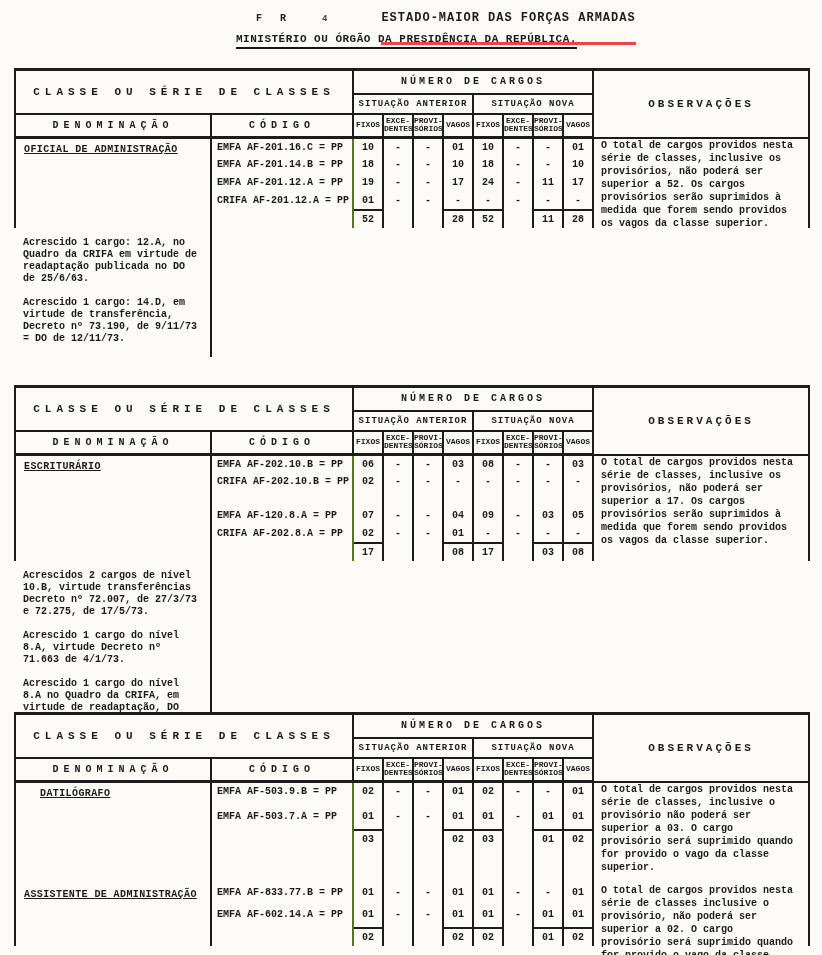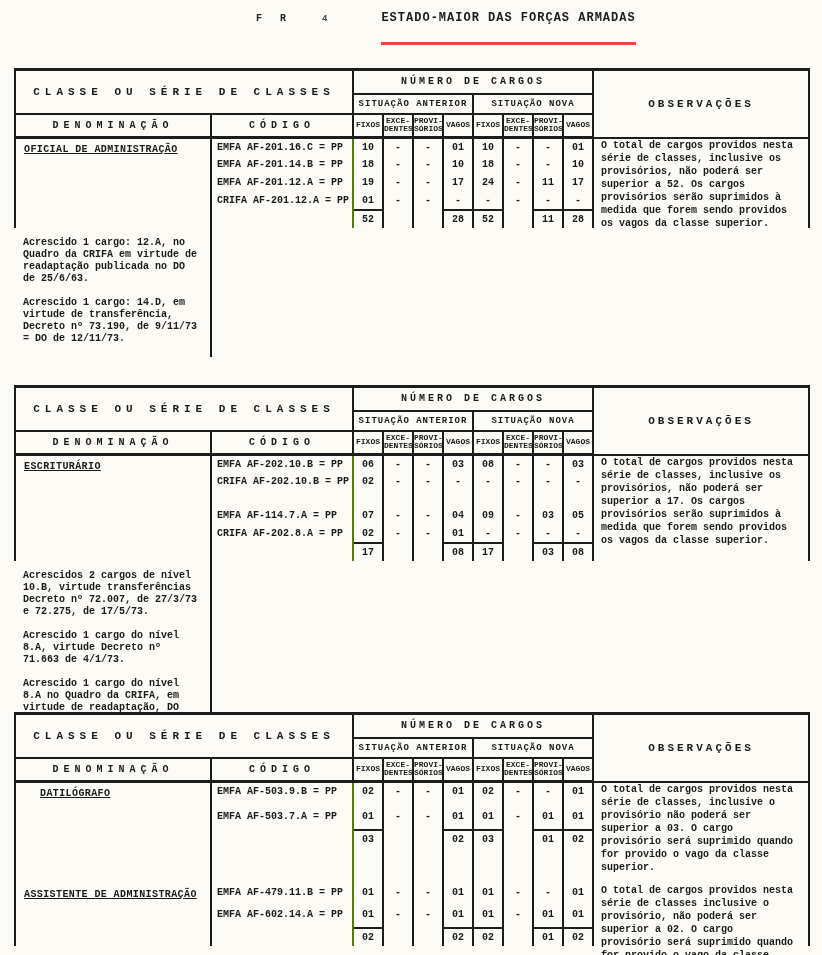--- a/index.html
+++ b/index.html
@@ -43,20 +43,23 @@
   tr.tr-notes td.fill{border:none;}
   td.notes p{margin:0 0 12px 0;line-height:12px;font-size:10px;}
 </style>
 </head>
 <body>
 
 <div class="page-header">
   <div class="ph-line1">
     <span class="ph-prefix">F R</span><span class="ph-mark">4</span><span class="ph-title">ESTADO-MAIOR DAS FORÇAS ARMADAS</span>
   </div>
+  <div>
+    <span class="ph-line2">MINISTÉRIO OU ÓRGÃO DA PRESIDÊNCIA DA REPÚBLICA.</span>
+  </div>
 </div>
 
 <table class="doc" style="top:68px">
 <colgroup>
       <col class="w-den">
       <col class="w-cod">
       <col class="w-n">
       <col class="w-n">
       <col class="w-n">
       <col class="w-n">
@@ -240,21 +243,21 @@
   <td class="n"></td>
         <td class="n"></td>
         <td class="n"></td>
         <td class="n"></td>
         <td class="n"></td>
         <td class="n"></td>
         <td class="n"></td>
         <td class="n"></td>
 </tr>
 <tr style="height:18px">
-  <td class="cod">EMFA AF-114.7.A = PP</td>
+  <td class="cod">EMFA AF-120.8.A = PP</td>
   <td class="n">07</td>
   <td class="n">-</td>
   <td class="n">-</td>
   <td class="n">04</td>
   <td class="n">09</td>
   <td class="n">-</td>
   <td class="n">03</td>
   <td class="n">05</td>
 </tr>
 <tr style="height:18px">
@@ -379,21 +382,21 @@
         <td class="n"></td>
         <td class="n"></td>
         <td class="n"></td>
         <td class="n"></td>
         <td class="n"></td>
 </tr>
 <tr style="height:22px">
   <td class="den" rowspan="3">
           <div class="den-label">ASSISTENTE DE ADMINISTRAÇÃO</div>
         </td>
-  <td class="cod">EMFA AF-479.11.B = PP</td>
+  <td class="cod">EMFA AF-833.77.B = PP</td>
   <td class="n">01</td>
   <td class="n">-</td>
   <td class="n">-</td>
   <td class="n">01</td>
   <td class="n">01</td>
   <td class="n">-</td>
   <td class="n">-</td>
   <td class="n">01</td>
   <td class="obs" rowspan="3">
           <div class="obs-text">O total de cargos providos nesta série de classes inclusive o provisório, não poderá ser superior a 02. O cargo provisório será suprimido quando for provido o vago da classe superior.</div>

